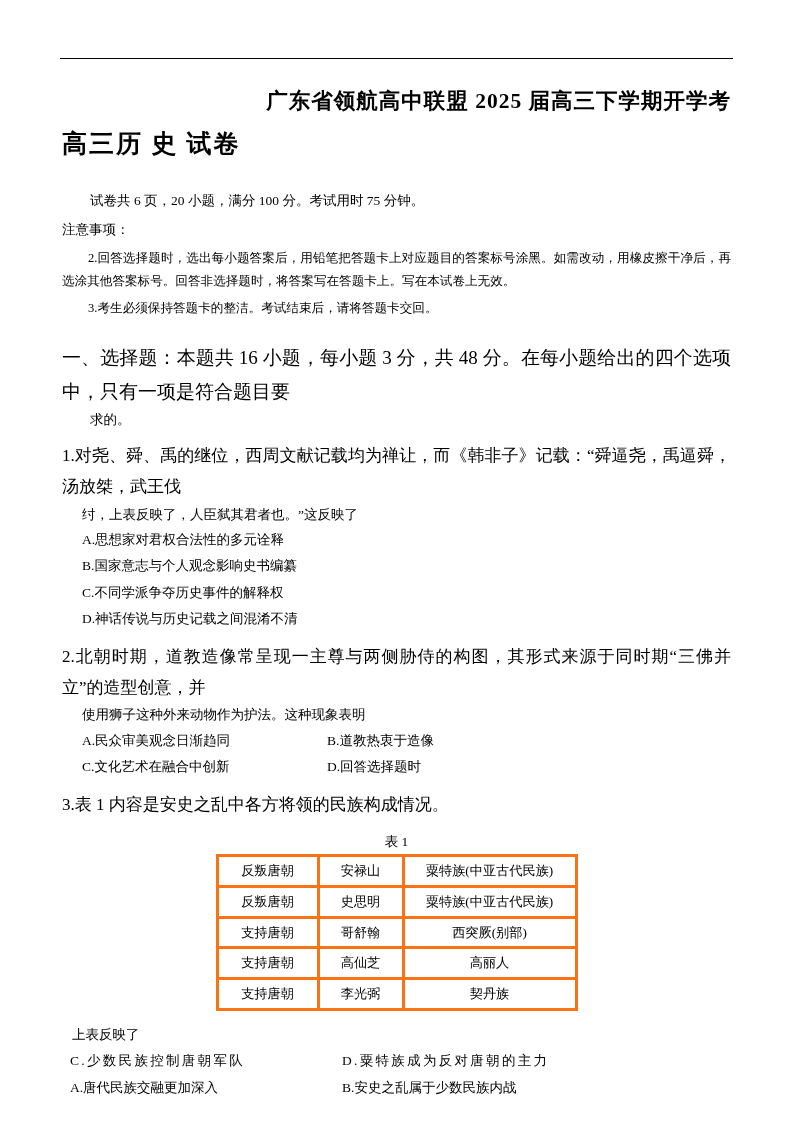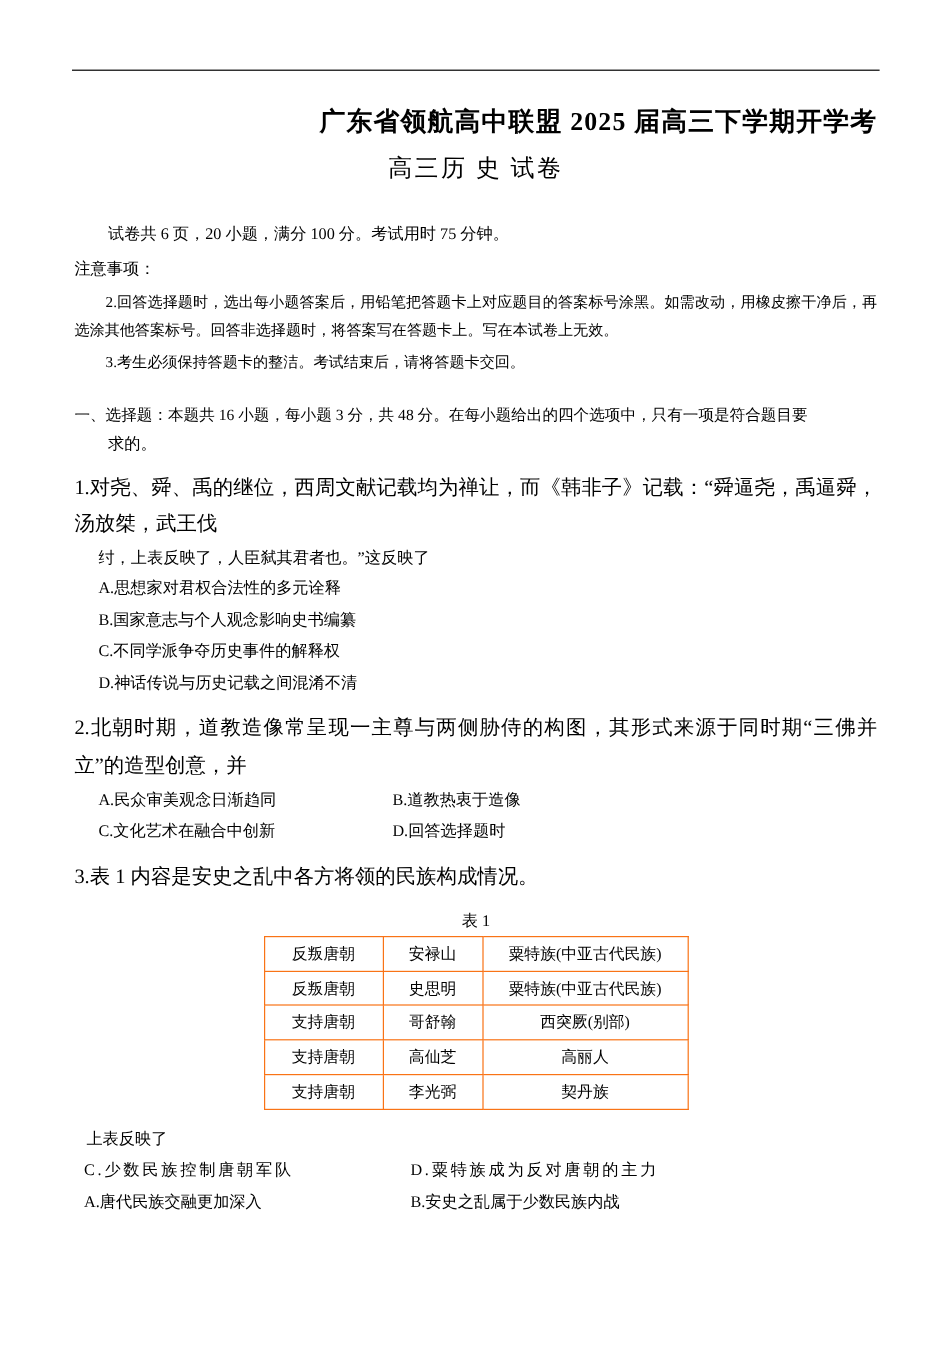--- a/index.html
+++ b/index.html
@@ -30,23 +30,23 @@
   }
   h1.title {
     font-size: 21.5px;
     font-weight: bold;
     text-align: right;
     margin: 26px 0 0 0;
     letter-spacing: 1px;
     line-height: 1.5;
   }
   h2.subtitle {
-    font-size: 20px;
-    font-weight: normal;
-    text-align: center;
+    font-size: 25px;
+    font-weight: bold;
+    text-align: left;
     margin: 10px 0 0 0;
     letter-spacing: 2px;
   }
   .exam-info {
     font-size: 13.5px;
     margin: 30px 0 0 0;
     text-indent: 28px;
     line-height: 1.7;
   }
   .notice-head {
@@ -55,21 +55,21 @@
     line-height: 1.7;
   }
   .notice-item {
     font-size: 12.6px;
     margin: 5px 0 0 0;
     text-indent: 26px;
     line-height: 1.78;
     text-align: justify;
   }
   .section-head {
-    font-size: 13px;
+    font-size: 19px;
     margin: 22px 0 0 0;
     line-height: 1.75;
     text-align: justify;
   }
   .section-head-2 {
     font-size: 13.5px;
     margin: 0;
     line-height: 1.75;
     text-indent: 28px;
   }
@@ -114,21 +114,21 @@
     text-align: center;
     font-size: 13.5px;
     margin: 12px 0 3px 0;
   }
   table.data {
     border-collapse: collapse;
     margin: 0 auto;
     font-size: 13.2px;
   }
   table.data td {
-    border: 1px solid #f97316;
+    border: 3px solid #f97316;
     padding: 4px 6px;
     text-align: center;
     line-height: 1.5;
     white-space: nowrap;
   }
   table.data td.c-first { width: 86px; }
   table.data td.c-mid { width: 70px; }
   table.data td.c-last { width: 158px; }
   .after-table {
     font-size: 13.5px;
@@ -160,20 +160,21 @@
     <div class="q-stem"><span>1.</span><span>对尧、舜、禹的继位，西周文献记载均为禅让，而《韩非子》记载：“舜逼尧，禹逼舜，汤放桀，武王伐</span></div>
     <div class="q-stem-cont">纣，上表反映了，人臣弑其君者也。”这反映了</div>
     <div class="opt">A.思想家对君权合法性的多元诠释</div>
     <div class="opt">B.国家意志与个人观念影响史书编纂</div>
     <div class="opt">C.不同学派争夺历史事件的解释权</div>
     <div class="opt">D.神话传说与历史记载之间混淆不清</div>
   </div>
 
   <div class="q">
     <div class="q-stem"><span>2.</span><span>北朝时期，道教造像常呈现一主尊与两侧胁侍的构图，其形式来源于同时期“三佛并立”的造型创意，并</span></div>
+    <div class="q-stem-cont">使用狮子这种外来动物作为护法。这种现象表明</div>
     <div class="opt-row">
       <div class="c1">A.民众审美观念日渐趋同</div>
       <div class="c2">B.道教热衷于造像</div>
     </div>
     <div class="opt-row">
       <div class="c1">C.文化艺术在融合中创新</div>
       <div class="c2">D.回答选择题时</div>
     </div>
   </div>
 

